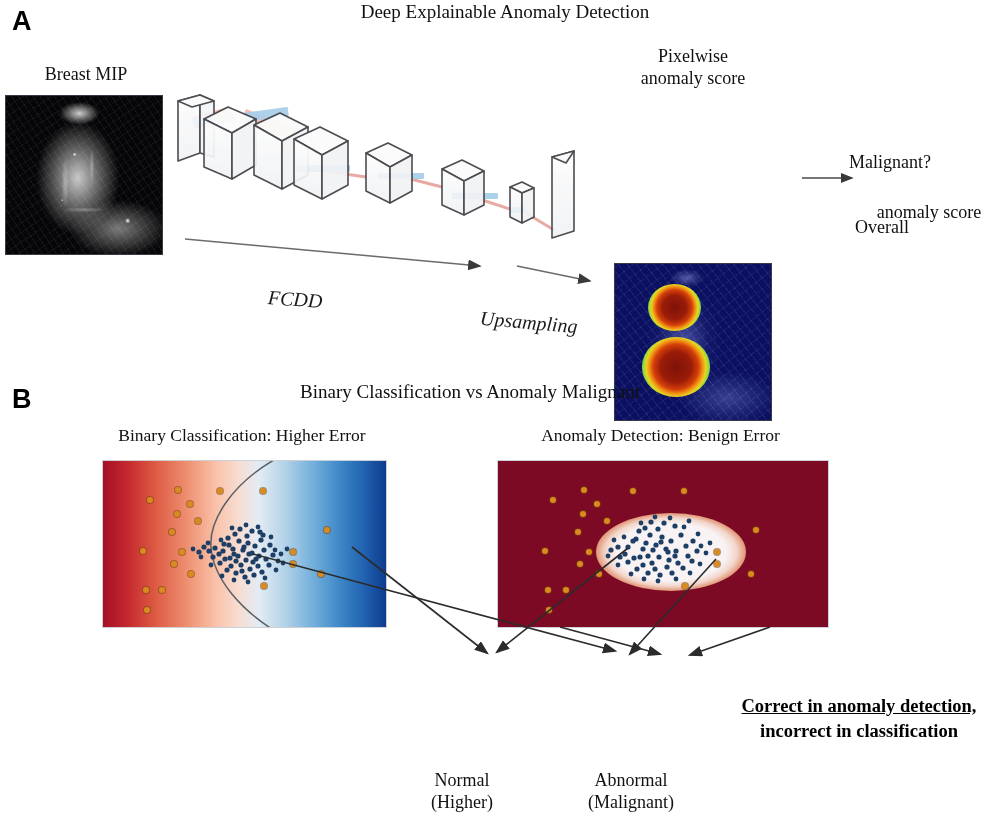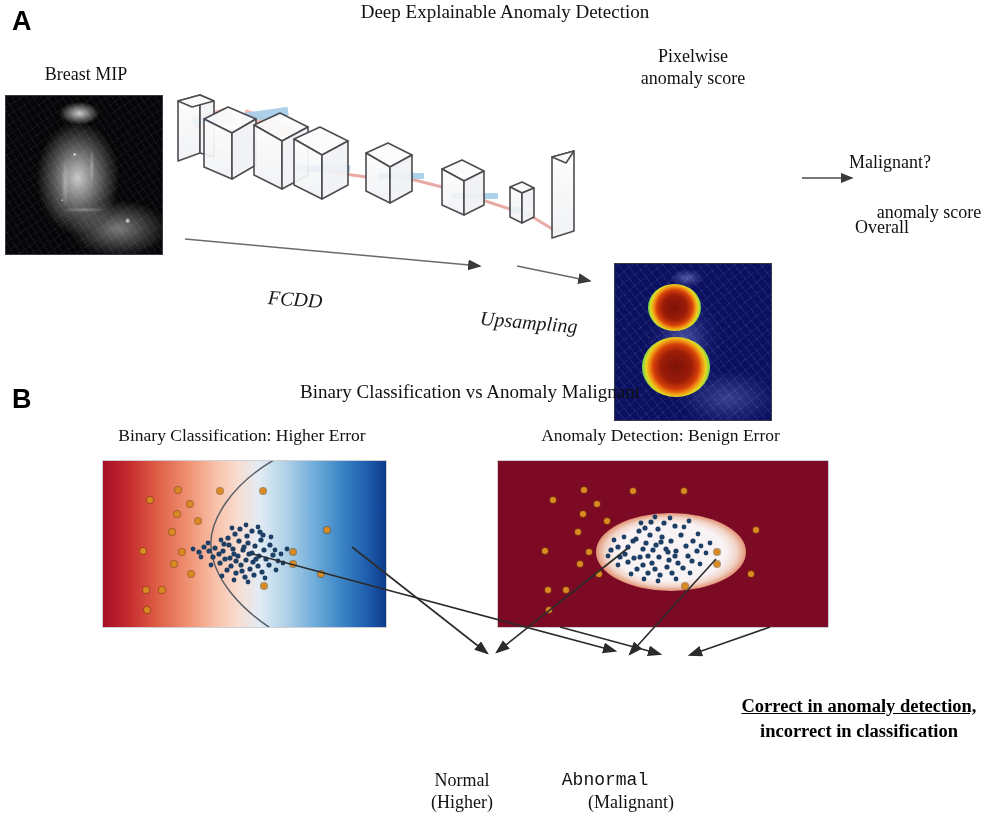--- a/index.html
+++ b/index.html
@@ -495,17 +495,17 @@
     <line x1="716" y1="104" x2="630" y2="199" marker-end="url(#arrHeadB)"></line>
 
     <line x1="560" y1="172" x2="660" y2="199" marker-end="url(#arrHeadB)"></line>
     <line x1="770" y1="172" x2="690" y2="200" marker-end="url(#arrHeadB)"></line>
   </g>
 </svg>
 
 <div class="abs img-label" style="left:392px; top:770px; width:140px;">Normal</div>
 <div class="abs img-label" style="left:392px; top:792px; width:140px;">(Higher)</div>
 
-<div class="abs img-label" style="left:535px; top:770px; width:140px;font-family:Liberation Mono, monospace;">Abnormal</div>
+<div class="abs img-label" style="left:561px; top:770px; width:140px;">Abnormal</div>
 <div class="abs img-label" style="left:561px; top:792px; width:140px;">(Malignant)</div>
 
 <div class="abs bold-note" style="left:718px; top:694px; width:282px;text-decoration:underline;">Correct in anomaly detection,</div>
 <div class="abs bold-note" style="left:718px; top:719px; width:282px;">incorrect in classification</div>
 
 </body></html>

